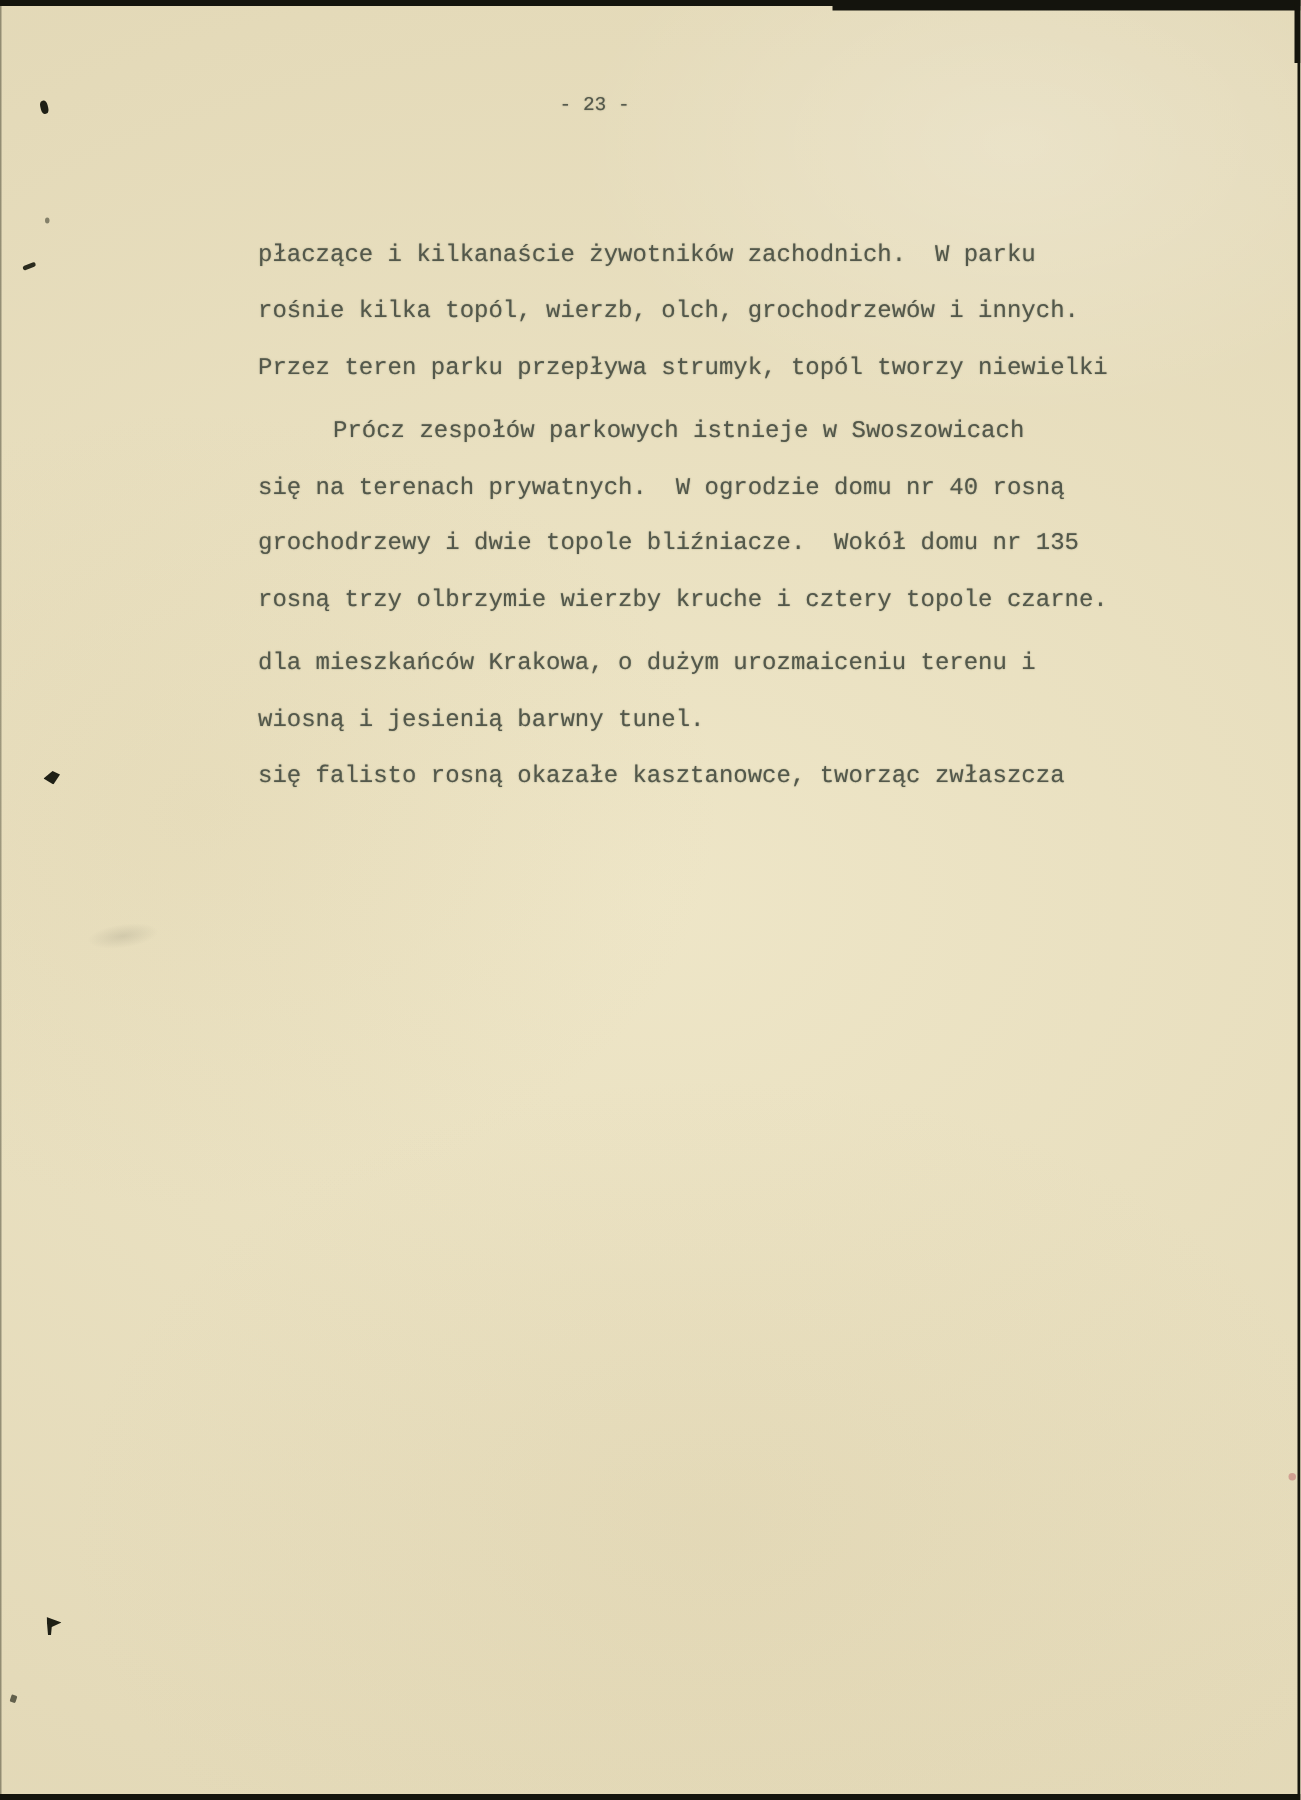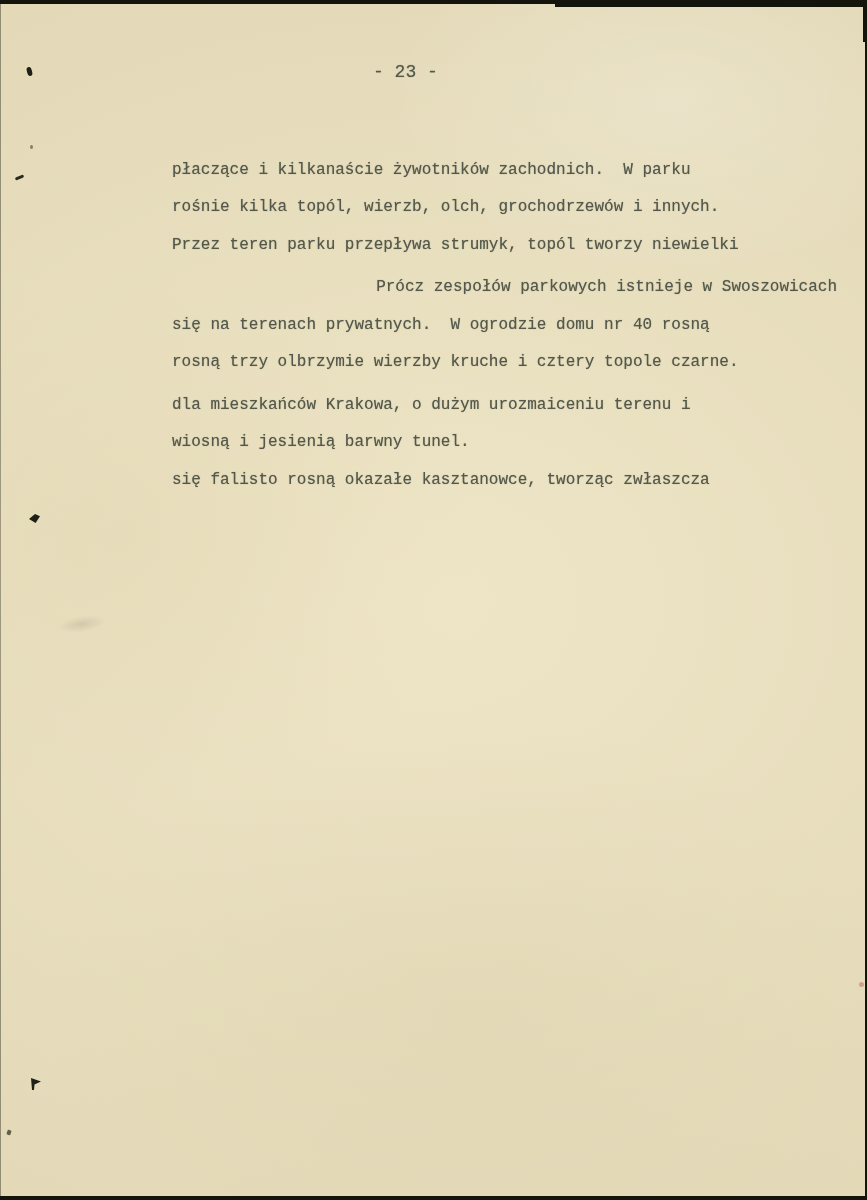--- a/index.html
+++ b/index.html
@@ -32,42 +32,42 @@
   .edge-bottom     { left: 0;   top: 1196px; width: 867px; height: 4px; }
   .edge-right      { left: 865px; top: 0;    width: 2px;  height: 1200px; }
   .edge-right-top  { left: 863px; top: 0;    width: 4px;  height: 42px; }
   .edge-left-faint { left: 0; top: 0; width: 1px; height: 1200px; background: rgba(35,35,22,0.45); }
 
   
   .page-number {
     position: absolute;
     left: 373px;
     top: 62px;
-    font-size: 18px;
+    font-size: 13px;
     color: var(--ink, #53584b);
     white-space: pre;
     text-shadow: 0 0 1px rgba(75,80,62,0.55);
   }
   .text-block {
     position: absolute;
     left: 172px;
     top: 152px;
     width: 665px;
     color: var(--ink, #53584b);
     font-size: 16px;
     text-shadow: 0 0 1px rgba(75,80,62,0.55);
   }
   .para { margin: 0; }
   .para + .para { margin-top: 5px; }
   .tline {
     height: 37.45px;
     line-height: 37.45px;
     white-space: pre;
   }
-  .tline.indent { padding-left: 50px; text-align: right; }
+  .tline.indent { padding-left: 50px; }
 
   
   .speck { position: absolute; background: #1f2016; }
   .speck-1 { left: 27px;  top: 67px;   width: 5px;  height: 9px;  border-radius: 40%; transform: rotate(-14deg); }
   .speck-2 { left: 30px;  top: 145px;  width: 3px;  height: 4px;  background: rgba(80,80,62,0.65); border-radius: 50%; }
   .speck-3 { left: 15px;  top: 176px;  width: 9px;  height: 3px;  transform: rotate(-22deg); background: #2a2b1e; border-radius: 2px; }
   .speck-4 { left: 29px;  top: 514px;  width: 11px; height: 9px;  clip-path: polygon(0 55%, 55% 0, 100% 25%, 60% 100%); }
   .speck-5 { left: 31px;  top: 1078px; width: 10px; height: 12px; clip-path: polygon(0 0, 100% 30%, 35% 55%, 30% 100%, 10% 100%); }
   .speck-6 { left: 7px;   top: 1130px; width: 4px;  height: 5px;  background: rgba(55,55,40,0.75); transform: rotate(18deg); border-radius: 1px; }
   .smudge {
@@ -110,20 +110,21 @@
 
 <div class="text-block">
   <div class="para">
     <div class="tline">płaczące i kilkanaście żywotników zachodnich.  W parku</div>
     <div class="tline">rośnie kilka topól, wierzb, olch, grochodrzewów i innych.</div>
     <div class="tline">Przez teren parku przepływa strumyk, topól tworzy niewielki</div>
   </div>
   <div class="para">
     <div class="tline indent">Prócz zespołów parkowych istnieje w Swoszowicach</div>
     <div class="tline">się na terenach prywatnych.  W ogrodzie domu nr 40 rosną</div>
+    <div class="tline">grochodrzewy i dwie topole bliźniacze.  Wokół domu nr 135</div>
     <div class="tline">rosną trzy olbrzymie wierzby kruche i cztery topole czarne.</div>
   </div>
   <div class="para">
     <div class="tline">dla mieszkańców Krakowa, o dużym urozmaiceniu terenu i</div>
     <div class="tline">wiosną i jesienią barwny tunel.</div>
     <div class="tline">się falisto rosną okazałe kasztanowce, tworząc zwłaszcza</div>
   </div>
 </div>
 
 </body></html>

